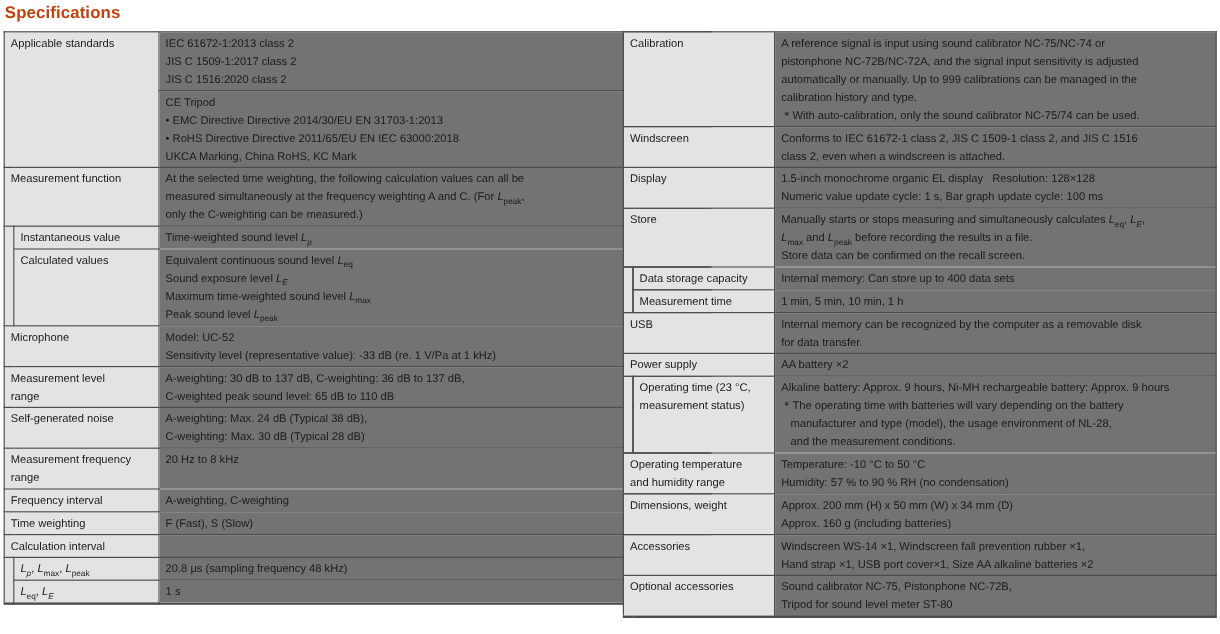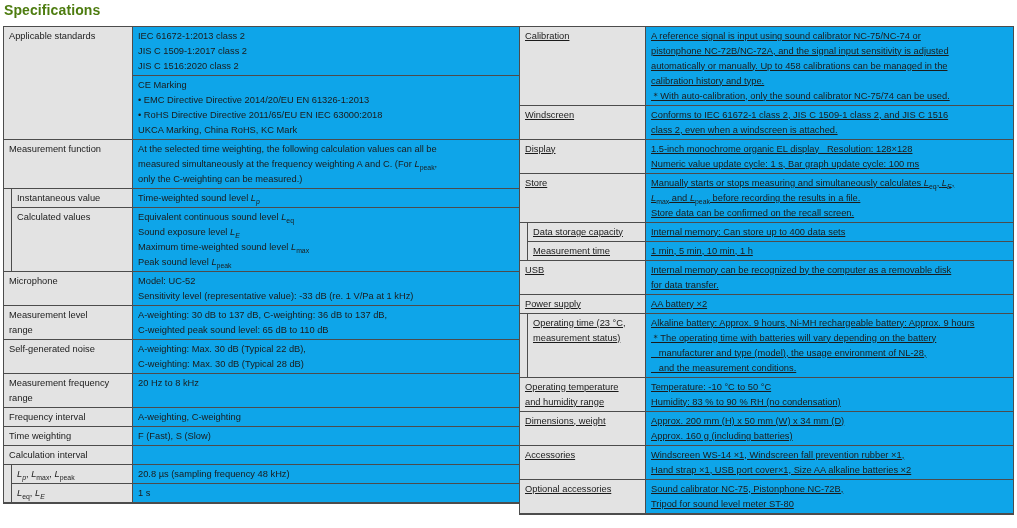--- a/index.html
+++ b/index.html
@@ -6,48 +6,48 @@
   .page{
     position:relative;
     width:1017px;height:528px;
     background:#ffffff;
     font-family:"Liberation Sans","DejaVu Sans",sans-serif;
     color:#1b1b1b;
     overflow:hidden;
   }
   .title{
     position:absolute;left:4px;top:2px;margin:0;
-    font-size:14px;font-weight:bold;color:#4d7c0f;
+    font-size:14px;font-weight:bold;color:#c2410c;
     letter-spacing:0.1px;
   }
   table.spec{
     position:absolute;top:26px;
     border-collapse:collapse;table-layout:fixed;
     border:1px solid var(--border,#4c4c4c);
     border-bottom-width:2px;
   }
   #table-left{left:3px;width:590px;}
-  #table-right{left:519px;width:495px;text-decoration:underline;}
+  #table-right{left:519px;width:495px;}
   table.spec td{
     border:1px solid var(--border,#4c4c4c);
     vertical-align:top;
     padding:1.5px 5px;
     font-size:9.3px;
     line-height:15px;
     overflow:hidden;
   }
   td.label{
     background:var(--label-bg,#e3e3e3);
     white-space:pre-line;
   }
   td.indent{
     background:var(--label-bg,#e3e3e3);
     padding:0;
   }
-  td.value{background:#0ea5e9;}
+  td.value{background:#737373;}
   td.value .line{white-space:pre;height:15px;}
   sub{font-size:0.74em;line-height:0;}
   i{font-style:italic;}
 </style>
 </head>
 <body>
 
 <div class="page">
   <h1 class="title">Specifications</h1>
 
@@ -61,22 +61,22 @@
         <tr>
           <td class="label" colspan="2" rowspan="2">Applicable standards</td>
           <td class="value">
             <div class="line">IEC 61672-1:2013 class 2</div>
             <div class="line">JIS C 1509-1:2017 class 2</div>
             <div class="line">JIS C 1516:2020 class 2</div>
           </td>
         </tr>
         <tr>
           <td class="value">
-            <div class="line">CE Marking</div>
-            <div class="line">• EMC Directive Directive 2014/20/EU EN 61326-1:2013</div>
+            <div class="line">CE Tripod</div>
+            <div class="line">• EMC Directive Directive 2014/30/EU EN 31703-1:2013</div>
             <div class="line">• RoHS Directive Directive 2011/65/EU EN IEC 63000:2018</div>
             <div class="line">UKCA Marking, China RoHS, KC Mark</div>
           </td>
         </tr>
         <tr>
           <td class="label" colspan="2">Measurement function</td>
           <td class="value">
             <div class="line">At the selected time weighting, the following calculation values can all be</div>
             <div class="line">measured simultaneously at the frequency weighting A and C. (For <i>L</i><sub>peak</sub>,</div>
             <div class="line">only the C-weighting can be measured.)</div>
@@ -109,21 +109,21 @@
           <td class="label" colspan="2">Measurement level
 range</td>
           <td class="value">
             <div class="line">A-weighting: 30 dB to 137 dB, C-weighting: 36 dB to 137 dB,</div>
             <div class="line">C-weighted peak sound level: 65 dB to 110 dB</div>
           </td>
         </tr>
         <tr>
           <td class="label" colspan="2">Self-generated noise</td>
           <td class="value">
-            <div class="line">A-weighting: Max. 30 dB (Typical 22 dB),</div>
+            <div class="line">A-weighting: Max. 24 dB (Typical 38 dB),</div>
             <div class="line">C-weighting: Max. 30 dB (Typical 28 dB)</div>
           </td>
         </tr>
         <tr>
           <td class="label" colspan="2">Measurement frequency
 range</td>
           <td class="value">
             <div class="line">20 Hz to 8 kHz</div>
           </td>
         </tr>
@@ -164,21 +164,21 @@
         <col style="width:8px">
         <col style="width:118px">
         <col>
       </colgroup>
     <tbody>
         <tr>
           <td class="label" colspan="2">Calibration</td>
           <td class="value">
             <div class="line">A reference signal is input using sound calibrator NC-75/NC-74 or</div>
             <div class="line">pistonphone NC-72B/NC-72A, and the signal input sensitivity is adjusted</div>
-            <div class="line">automatically or manually. Up to 458 calibrations can be managed in the</div>
+            <div class="line">automatically or manually. Up to 999 calibrations can be managed in the</div>
             <div class="line">calibration history and type.</div>
             <div class="line">＊With auto-calibration, only the sound calibrator NC-75/74 can be used.</div>
           </td>
         </tr>
         <tr>
           <td class="label" colspan="2">Windscreen</td>
           <td class="value">
             <div class="line">Conforms to IEC 61672-1 class 2, JIS C 1509-1 class 2, and JIS C 1516</div>
             <div class="line">class 2, even when a windscreen is attached.</div>
           </td>
@@ -233,21 +233,21 @@
             <div class="line">＊The operating time with batteries will vary depending on the battery</div>
             <div class="line">   manufacturer and type (model), the usage environment of NL-28,</div>
             <div class="line">   and the measurement conditions.</div>
           </td>
         </tr>
         <tr>
           <td class="label" colspan="2">Operating temperature
 and humidity range</td>
           <td class="value">
             <div class="line">Temperature: -10 °C to 50 °C</div>
-            <div class="line">Humidity: 83 % to 90 % RH (no condensation)</div>
+            <div class="line">Humidity: 57 % to 90 % RH (no condensation)</div>
           </td>
         </tr>
         <tr>
           <td class="label" colspan="2">Dimensions, weight</td>
           <td class="value">
             <div class="line">Approx. 200 mm (H) x 50 mm (W) x 34 mm (D)</div>
             <div class="line">Approx. 160 g (including batteries)</div>
           </td>
         </tr>
         <tr>

